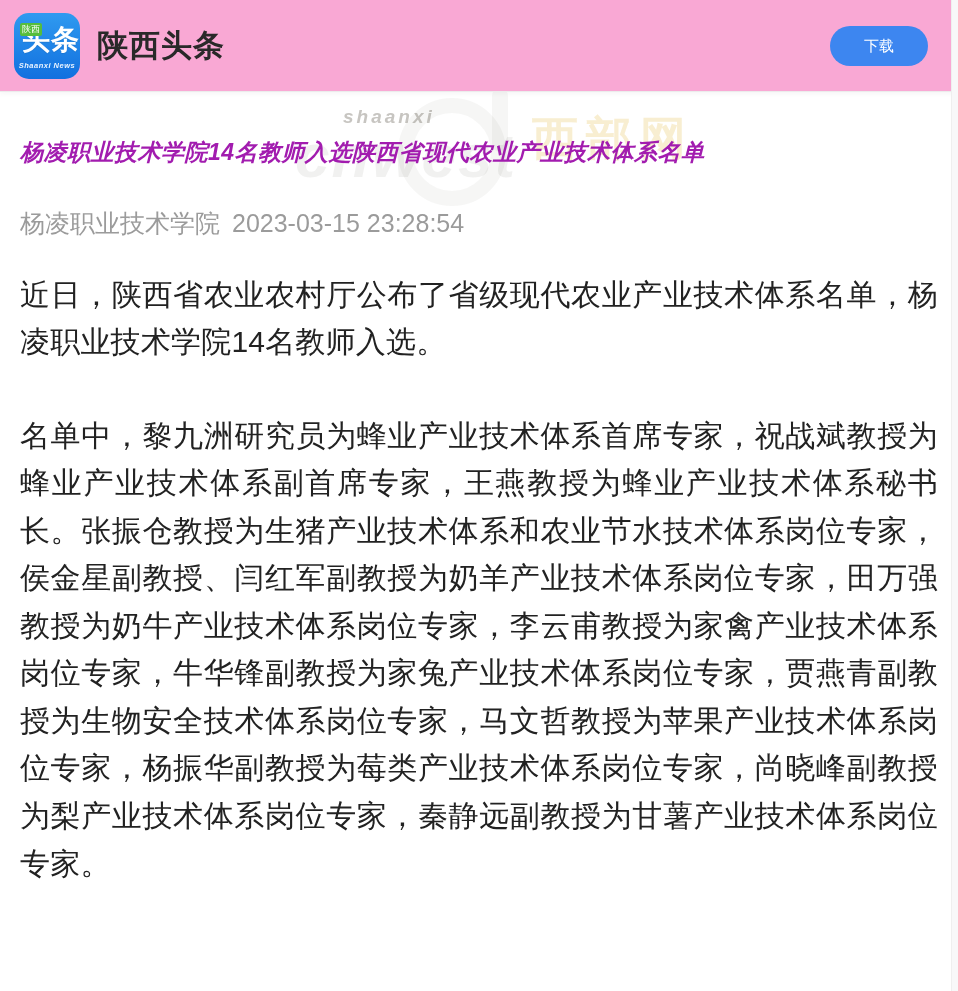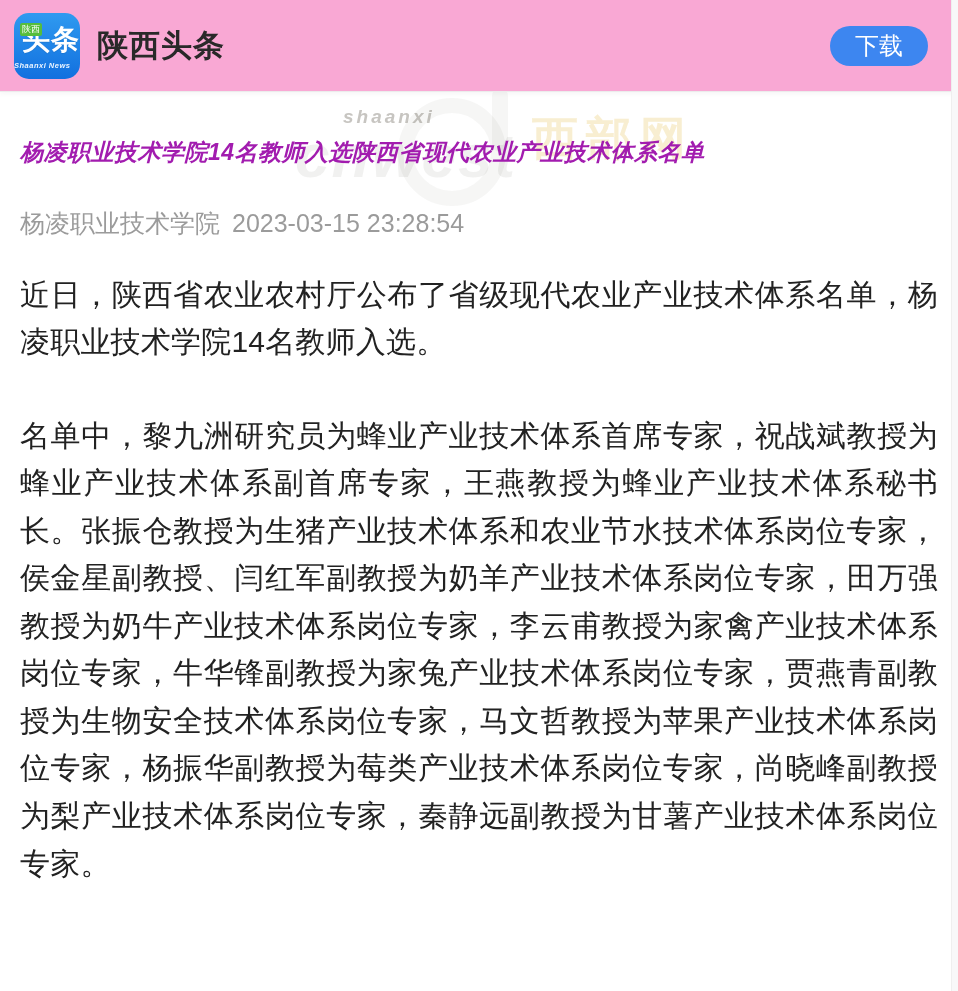--- a/index.html
+++ b/index.html
@@ -32,35 +32,35 @@
     border-radius: 2px; z-index: 2; letter-spacing: 0;
   }
   .logo-main {
     position: absolute; top: 8px; left: 0; right: 0;
     text-align: right; color: #ffffff;
     font-size: 28px; font-weight: 700; letter-spacing: 1px;
     text-shadow: 0 1px 1px rgba(0,0,0,0.08);
   }
   .logo-sub {
     position: absolute; bottom: 9px; left: 0; right: 0;
-    color: #eaf4ff;
+    text-align: center; color: #eaf4ff;
     font-size: 7.5px; font-style: italic; font-weight: 700;
     letter-spacing: 0.5px;
   }
   .app-name {
     margin-left: 17px;
     font-family: "Liberation Serif", "DejaVu Serif", serif;
     font-size: 31px; font-weight: 700; color: #292929;
     letter-spacing: 1px;
   }
   .download-btn {
     margin-left: auto;
     width: 98px; height: 40px; border: none; border-radius: 20px;
     background: #3d86f0; color: #ffffff;
-    font-size: 24px; font-family: inherit;
+    font-size: 15px; font-family: inherit;
     cursor: pointer; line-height: 40px; text-align: center;
   }
 
   
   .watermark { position: absolute; left: 0; top: 0; right: 0; height: 250px; pointer-events: none; z-index: 0; }
   .wm-shaanxi {
     position: absolute; left: 343px; top: 14px;
     font-size: 19px; font-weight: 700; font-style: italic;
     color: #c7c5c1; letter-spacing: 3px;
   }

